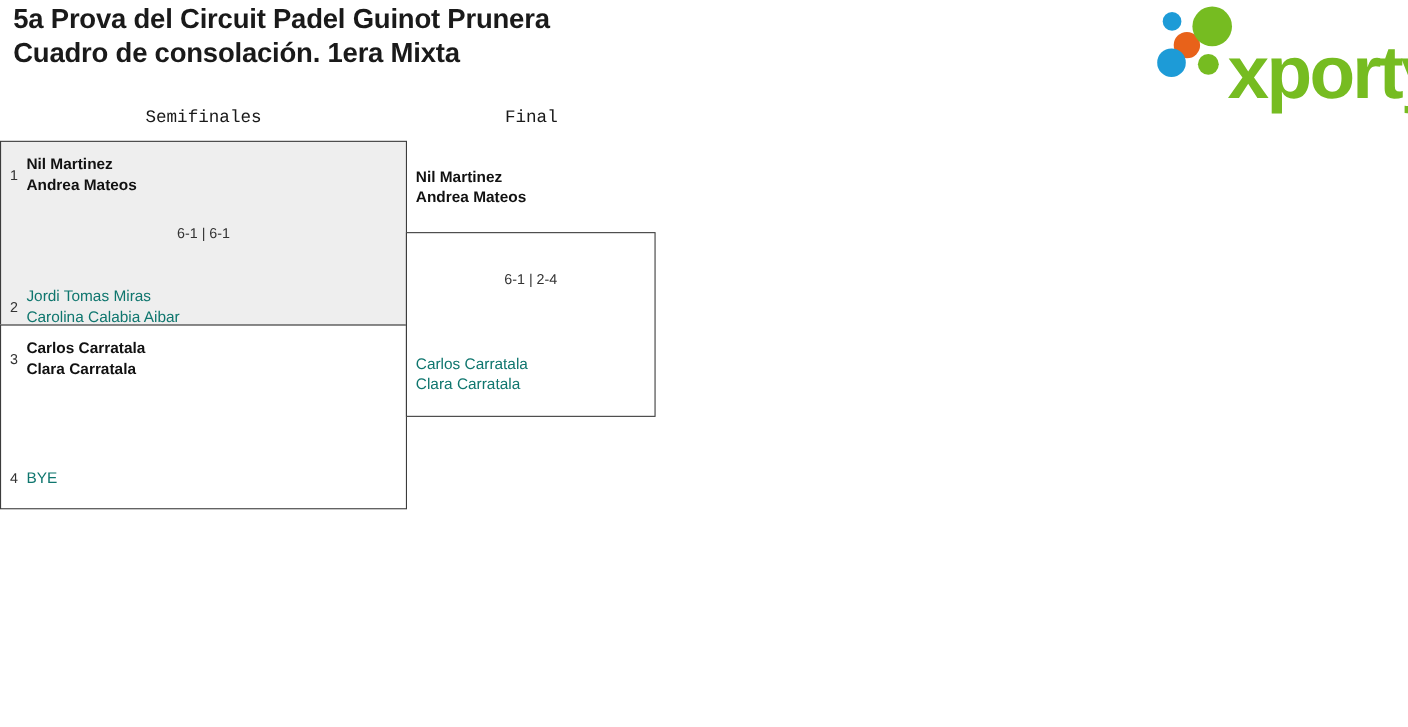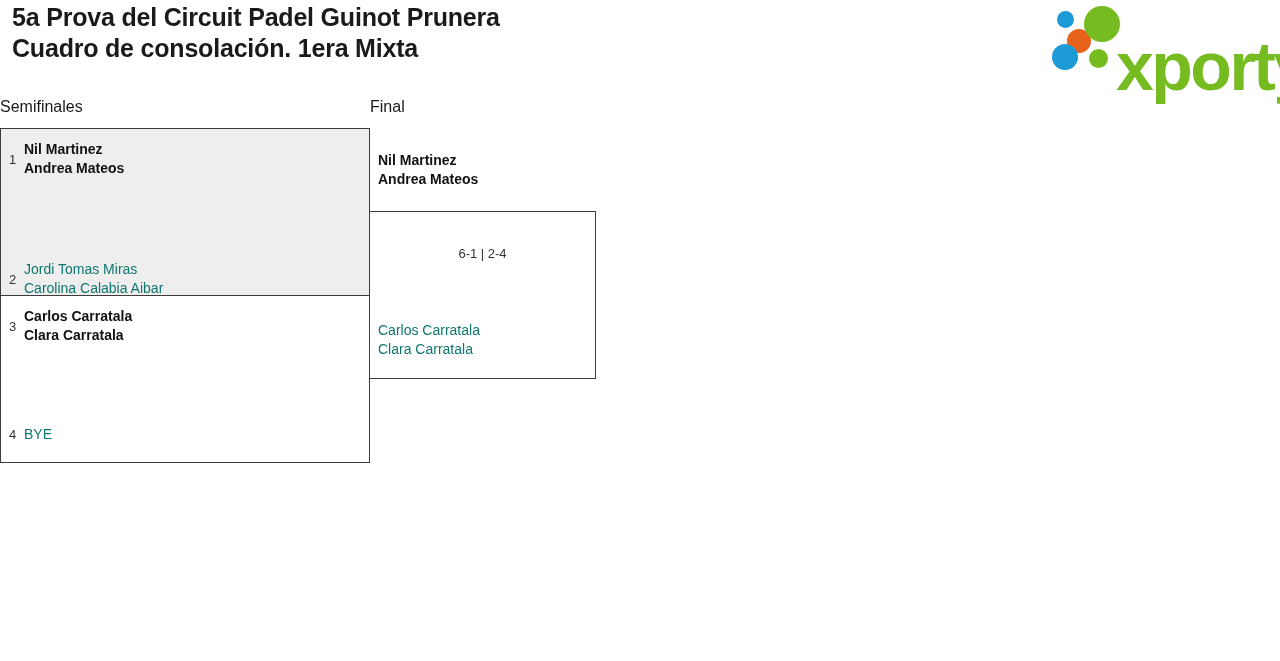--- a/index.html
+++ b/index.html
@@ -67,20 +67,22 @@
     line-height: 70px;
     margin-top: 30px;
   }
 
   
   .round-header {
     position: absolute;
     font-size: 16px;
     line-height: 20px;
     color: #1a1a1a;
+    text-align: center;
+    font-family: Liberation Mono, monospace;
   }
   #round-header-0 { left: 0px;   top: 97px; width: 370px; }
   #round-header-1 { left: 370px; top: 97px; width: 226px; }
 
   
   #bracket { position: absolute; left: 0; top: 0; width: 1280px; height: 661px; }
 
   .match-box {
     position: absolute;
     border: 1px solid #3c3c3c;
@@ -181,20 +183,21 @@
       </div>
     </div>
     <div class="competitor" id="sf1-bottom">
       <div class="seed">2</div>
       <div class="names">
         <div class="name-line">Jordi Tomas Miras</div>
         <div class="name-line">Carolina Calabia Aibar</div>
       </div>
     </div>
   </div>
+  <div class="score" id="sf1-score">6-1 | 6-1</div>
 
   <div class="match-box plain" id="match-sf-2">
     <div class="competitor winner" id="sf2-top">
       <div class="seed">3</div>
       <div class="names">
         <div class="name-line">Carlos Carratala</div>
         <div class="name-line">Clara Carratala</div>
       </div>
     </div>
     <div class="competitor single" id="sf2-bottom">

